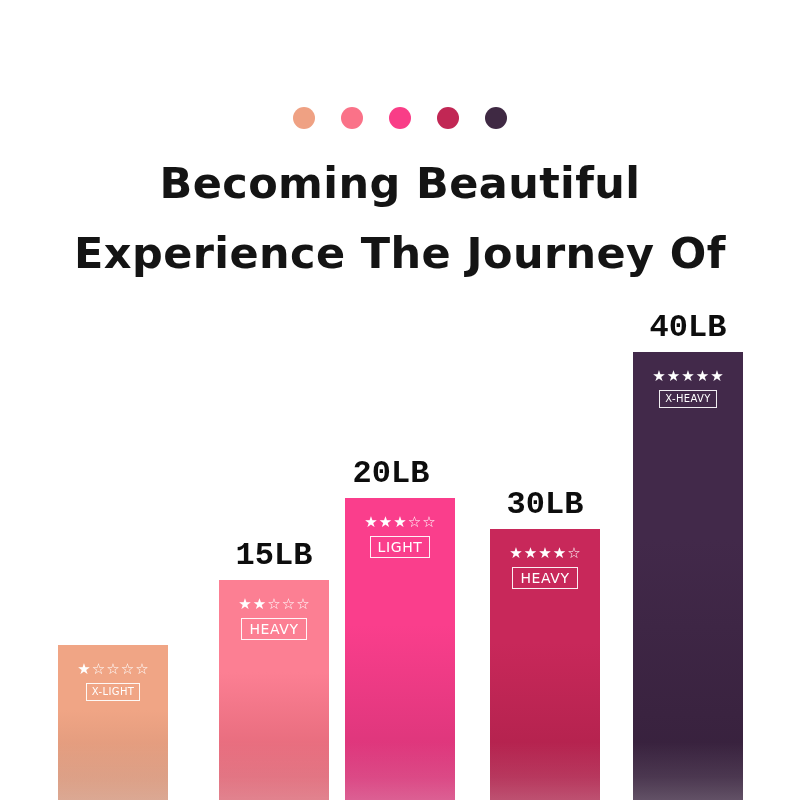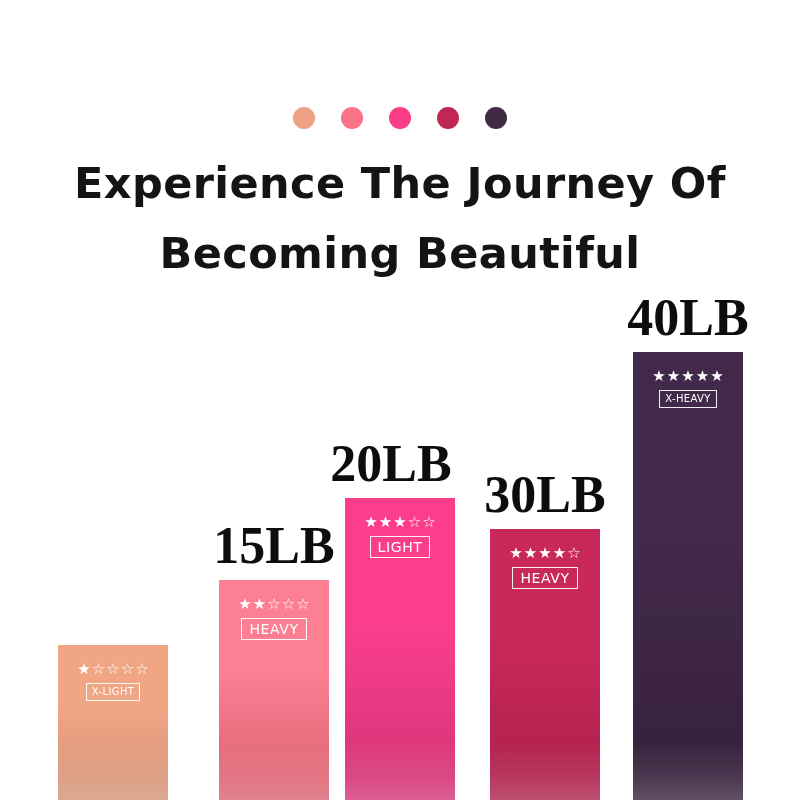--- a/index.html
+++ b/index.html
@@ -64,26 +64,26 @@
   .bar-group {
     position: absolute;
     bottom: 0;
   }
   .bar-label {
     position: absolute;
     left: 50%;
     transform: translateX(-50%);
     bottom: 100%;
     margin-bottom: 8px;
-    font-size: 52px;
+    font-size: 32px;
     font-weight: bold;
     color: #0d0d0d;
     line-height: 1;
     white-space: nowrap;
-    font-family: Liberation Serif, serif;
+    font-family: Liberation Mono, monospace;
     text-align: center;
   }
   .bar {
     position: relative;
     width: 110px;
     height: 100%;
     overflow: hidden;
   }
   .bar-inner {
     position: absolute;
@@ -140,22 +140,22 @@
 
   <div class="dot-row">
       <span class="dot" style="background: rgb(239, 161, 131);"></span>
       <span class="dot" style="background: rgb(250, 114, 136);"></span>
       <span class="dot" style="background: rgb(249, 61, 135);"></span>
       <span class="dot" style="background: rgb(193, 39, 84);"></span>
       <span class="dot" style="background: rgb(63, 41, 67);"></span>
     </div>
 
   <div class="headline">
+    <span class="headline-line">Becoming Beautiful</span>
     <span class="headline-line">Experience The Journey Of</span>
-    <span class="headline-line">Becoming Beautiful</span>
   </div>
 
   <div class="chart">
       <div class="bar-group" style="left: 58px; height: 155px; width: 110px;">
         <div class="bar">
           <div class="bar-inner" style="background: linear-gradient(rgb(240, 165, 133) 0%, rgb(240, 165, 133) 42%, rgb(209, 144, 117) 100%);"></div>
           <div class="bar-content">
             <div class="stars">
               <span class="star">★</span>
               <span class="star">☆</span>

